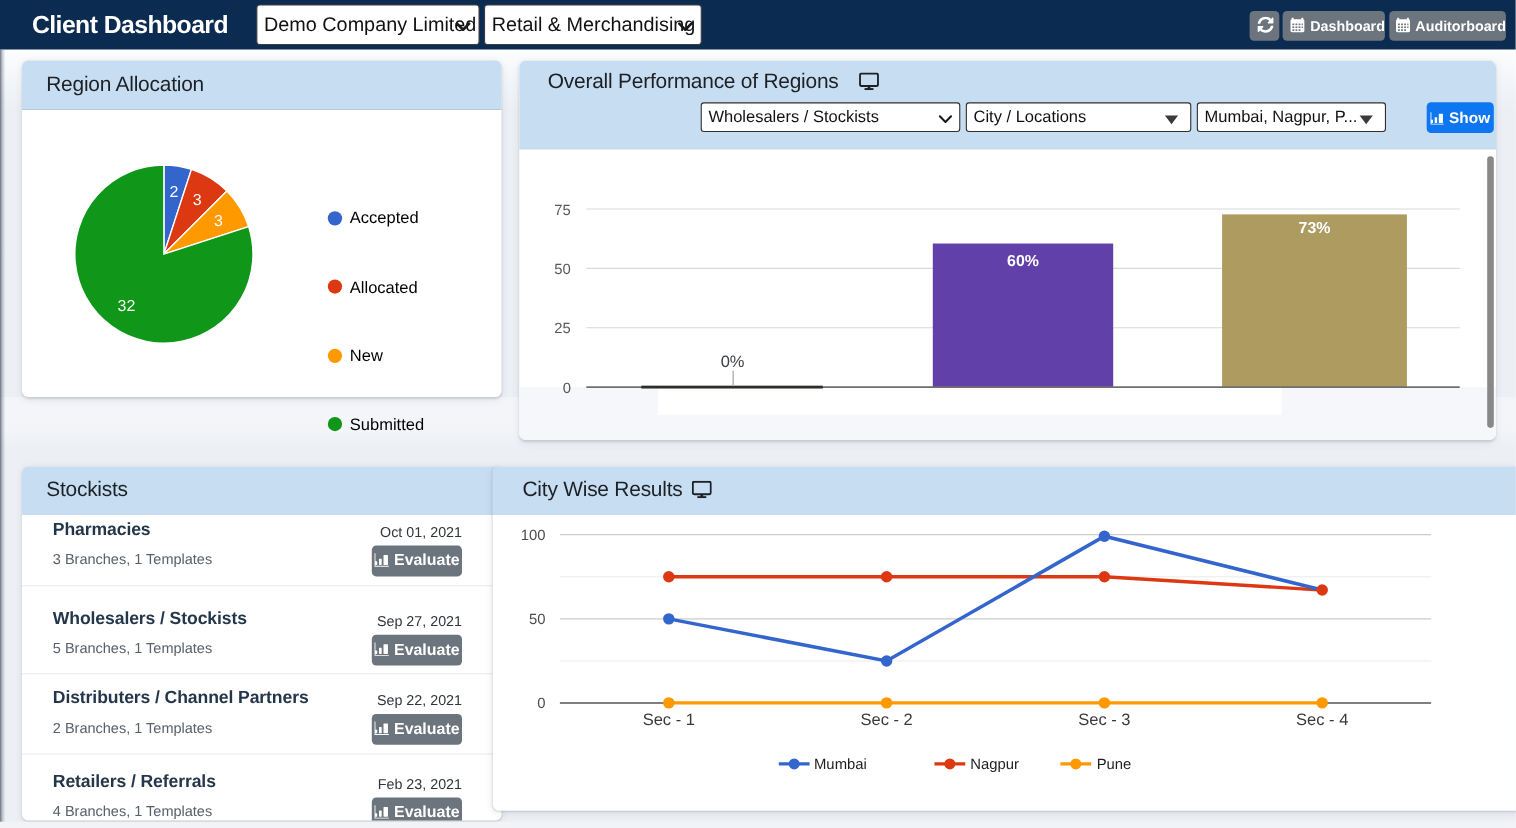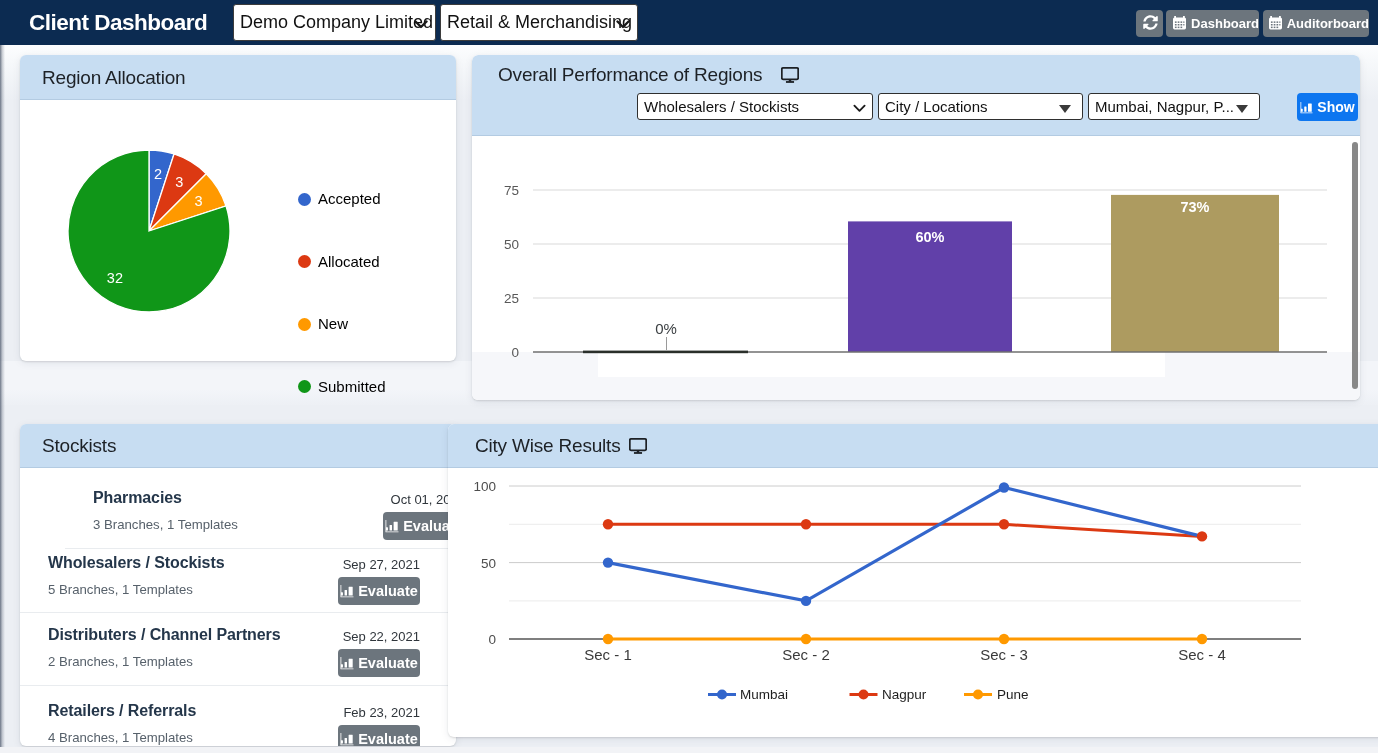--- a/index.html
+++ b/index.html
@@ -194,21 +194,21 @@
     <text x="458" y="105.5" font-size="14.5" font-weight="bold" fill="#fff" text-anchor="middle">60%</text>
     <text x="723" y="75.5" font-size="14.5" font-weight="bold" fill="#fff" text-anchor="middle">73%</text>
   </svg>
   <div class="vscroll" style="right:2px; top:87px; height:247px;"></div>
 </div>
 
 <div class="card" id="card3">
   <div class="card-h">
       <div class="card-title">Stockists</div>
     </div>
-  <div class="chan" style="top:52px;margin-left:45px;">
+  <div class="chan" style="top:36px;">
     <div class="t">Pharmacies</div>
       <div class="s">3 Branches, 1 Templates</div>
     <div class="d">Oct 01, 2021</div>
     <div class="ebtn"><svg width="14" height="13" viewBox="0 0 16 16" fill="#fff">
           <path d="M0 0h1v15h15v1H0V0zm10 3.5a.5.5 0 0 1 .5-.5h4a.5.5 0 0 1 .5.5v10a.5.5 0 0 1-.5.5h-4a.5.5 0 0 1-.5-.5v-10zm-5 4a.5.5 0 0 1 .5-.5h2a.5.5 0 0 1 .5.5v6a.5.5 0 0 1-.5.5h-2a.5.5 0 0 1-.5-.5v-6zm-5 3a.5.5 0 0 1 .5-.5h2a.5.5 0 0 1 .5.5v3a.5.5 0 0 1-.5.5h-2a.5.5 0 0 1-.5-.5v-3z" transform="translate(0,-1)"></path>
         </svg>Evaluate</div>
   </div>
   <div class="chan" style="top:116.5px;">
     <div class="t">Wholesalers / Stockists</div>
       <div class="s">5 Branches, 1 Templates</div>

